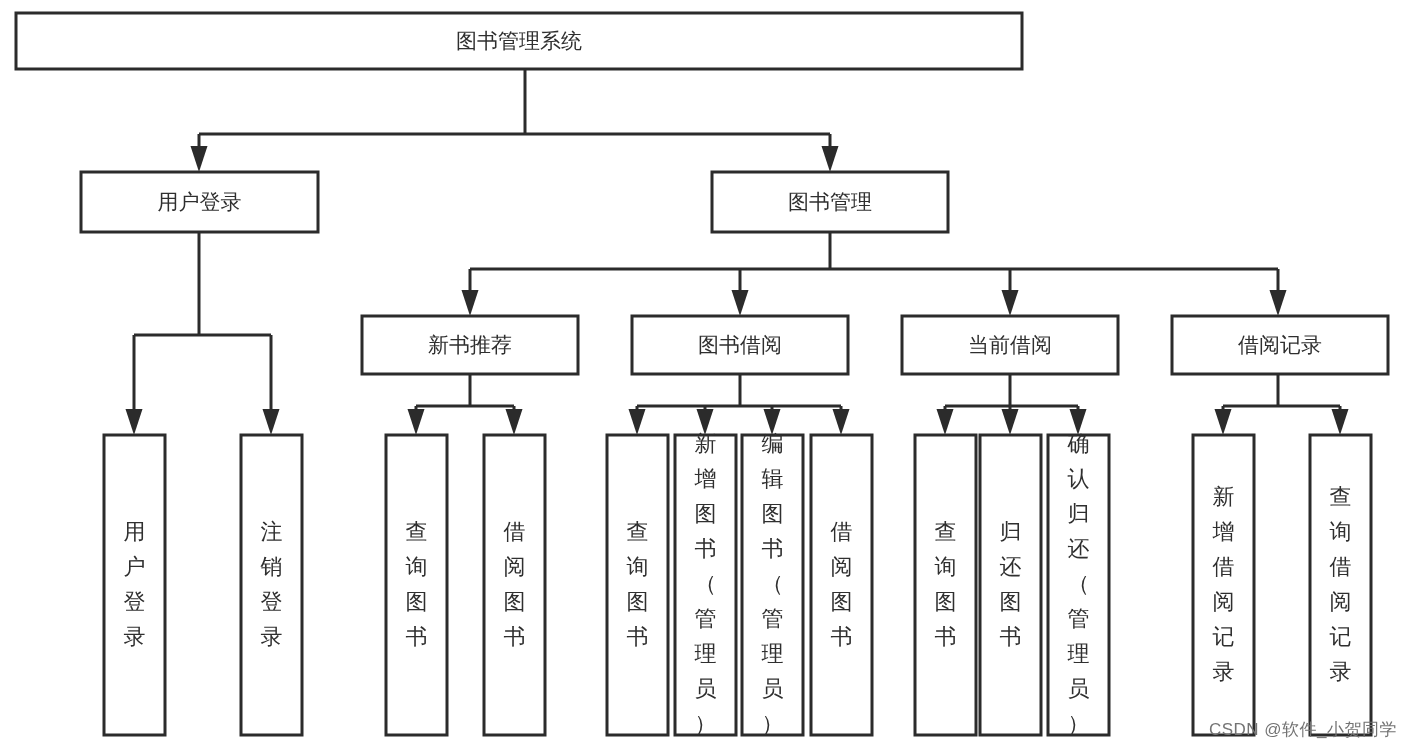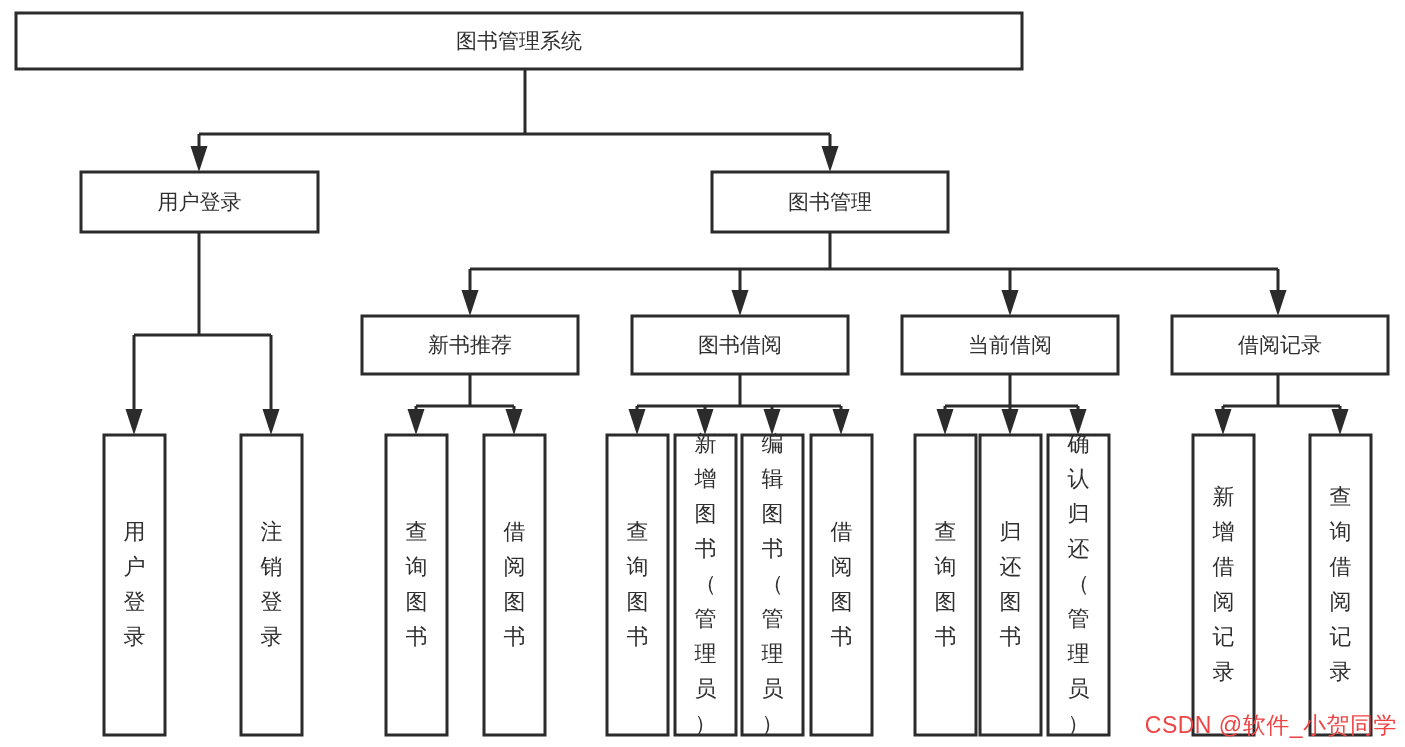--- a/index.html
+++ b/index.html
@@ -55,22 +55,22 @@
   }
   .arrow-head {
     fill: #2b2b2b;
     stroke: none;
   }
   .watermark-text {
     position: absolute;
     right: 8px;
     bottom: 6px;
     font-family: "Liberation Sans", "DejaVu Sans", sans-serif;
-    font-size: 23px;
-    color: #ef4444;
+    font-size: 17px;
+    color: #737373;
     letter-spacing: 0.5px;
     user-select: none;
     white-space: pre;
   }
 </style>
 </head>
 <body>
 
 <div id="diagram-root">
   <svg class="diagram-canvas" viewBox="0 0 1405 747" xmlns="http://www.w3.org/2000/svg">

